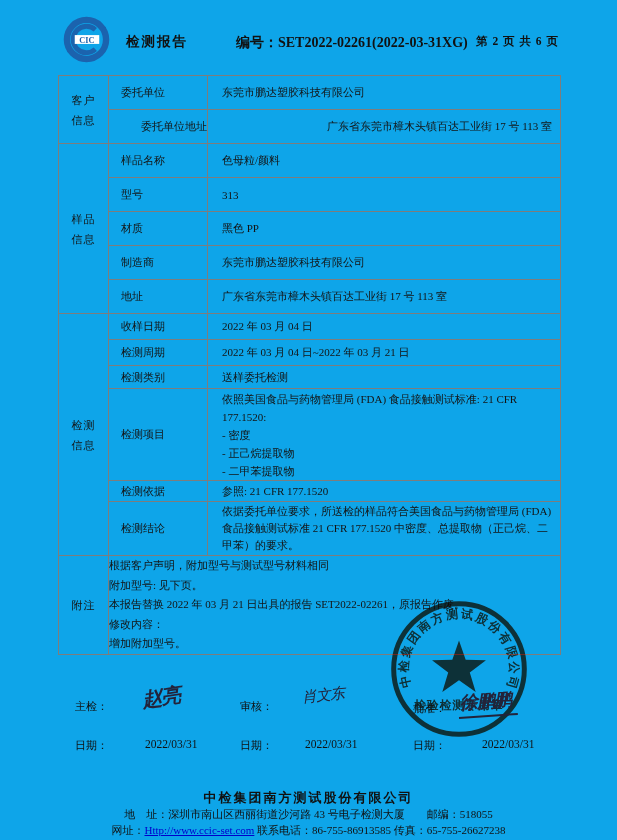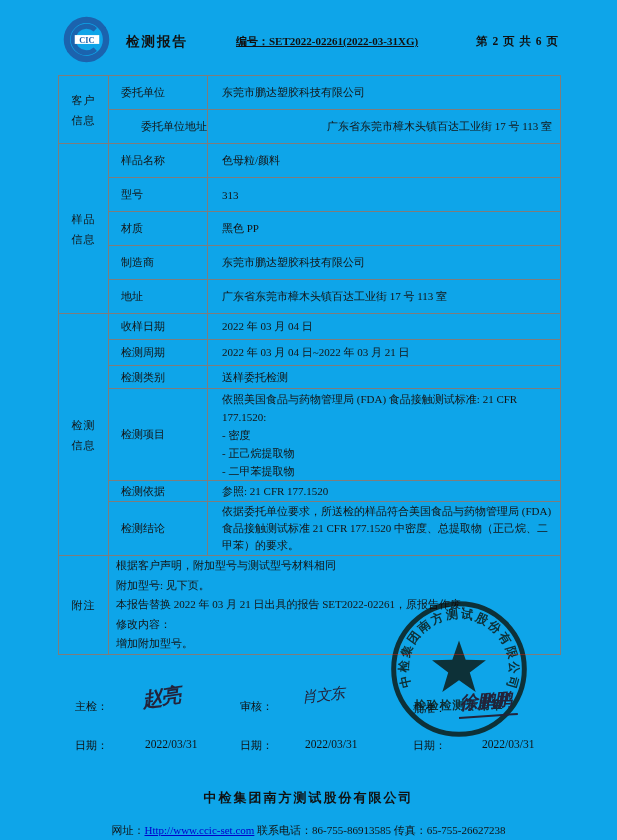--- a/index.html
+++ b/index.html
@@ -5,21 +5,21 @@
   * { margin:0; padding:0; box-sizing:border-box; }
   html,body { background:#e8e8e8; }
   .page {
     position:relative; width:617px; height:840px; margin:0 auto;
     background:#0ea5e9; overflow:hidden;
     font-family:"Liberation Serif","DejaVu Serif",serif; color:#111;
   }
   .abs { position:absolute; }
   
   .hdr-title { font-size:13.5px; font-weight:bold; letter-spacing:2px; }
-  .hdr-num { font-size:11px; font-weight:bold;text-decoration:underline; }
+  .hdr-num { font-size:14px; font-weight:bold; }
   .hdr-page { font-size:11.5px; font-weight:bold; letter-spacing:1px; }
   
   table.report { border-collapse:collapse; table-layout:fixed; width:502px; }
   table.report td {
     border:1px solid #7d7d7d; font-size:11px; color:#141414;
     vertical-align:middle; overflow:hidden;
   }
   td.group { text-align:center; }
   td.group .gl { line-height:20px; letter-spacing:1px; }
   td.flabel { padding-left:12px; }
@@ -140,21 +140,21 @@
       </tr>
       <tr style="height:54px;">
         <td class="flabel">检测结论</td>
         <td class="fvalue mline" style="line-height:17px;">依据委托单位要求，所送检的样品符合美国食品与药物管理局 (FDA) 食品接触测试标准 21 CFR 177.1520 中密度、总提取物（正己烷、二甲苯）的要求。</td>
       </tr>
 
       <tr style="height:98px;">
         <td class="group">
           <div class="gl">附注</div>
         </td>
-        <td class="fvalue" colspan="2" style="padding-left:7px;">
+        <td class="fvalue" colspan="2" style="padding-left:0;">
           <div class="notes-line">根据客户声明，附加型号与测试型号材料相同</div>
           <div class="notes-line">附加型号: 见下页。</div>
           <div class="notes-line">本报告替换 2022 年 03 月 21 日出具的报告 SET2022-02261，原报告作废。</div>
           <div class="notes-line">修改内容：</div>
           <div class="notes-line">增加附加型号。</div>
         </td>
       </tr>
     </tbody>
       </table>
   </div>
@@ -185,19 +185,20 @@
   <div class="abs sig-label" style="left:75px; top:738px;">日期：</div>
   <div class="abs date-val" style="left:145px; top:738px;">2022/03/31</div>
 
   <div class="abs sig-label" style="left:240px; top:738px;">日期：</div>
   <div class="abs date-val" style="left:305px; top:738px;">2022/03/31</div>
 
   <div class="abs sig-label" style="left:413px; top:738px;">日期：</div>
   <div class="abs date-val" style="left:482px; top:738px;">2022/03/31</div>
 
   <div class="abs ft ft-company" style="top:789px;">中检集团南方测试股份有限公司</div>
+  <div class="abs ft ft-line" style="top:807px;">地　址：深圳市南山区西丽街道沙河路 43 号电子检测大厦　　邮编：518055</div>
   <div class="abs ft ft-line" style="top:823px;">
     <span>网址：</span><a class="ft-link" style="color:#0000cc;">Http://www.ccic-set.com</a>
     <span>联系电话：86-755-86913585</span>
     <span>传真：65-755-26627238</span>
   </div>
 
 </div>
 
 </body></html>

